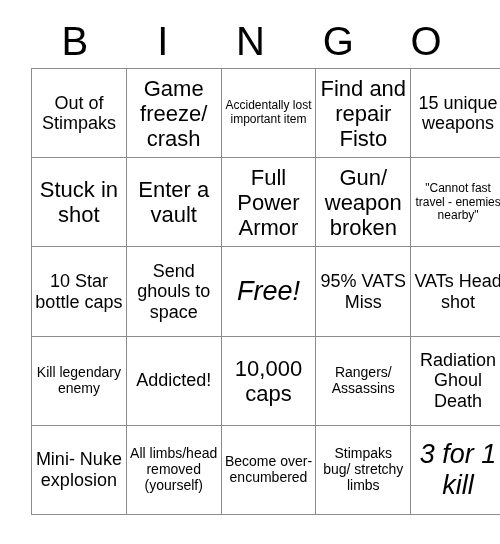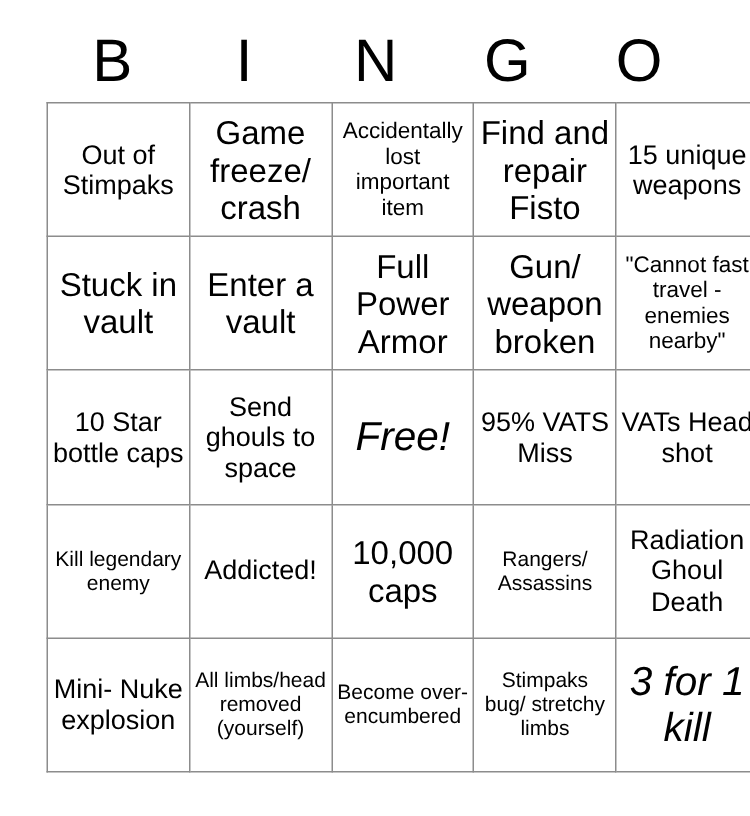--- a/index.html
+++ b/index.html
@@ -68,21 +68,21 @@
     word-wrap: break-word;
     overflow-wrap: break-word;
     hyphens: none;
   }
 
   
   .fs-xl   { font-size: 27px; font-style: italic; }
   .fs-lg   { font-size: 22px; }
   .fs-md   { font-size: 18px; }
   .fs-sm   { font-size: 14px; }
-  .fs-xs   { font-size: 15px; }
+  .fs-xs   { font-size: 12px; }
 </style>
 </head>
 <body style="background: rgb(255, 255, 255); color: rgb(0, 0, 0);">
 
 <div id="bingo-card">
 
   <div id="bingo-header">
     <div class="header-cell">B</div>
     <div class="header-cell">I</div>
     <div class="header-cell">N</div>
@@ -93,21 +93,21 @@
   <table id="bingo-grid" style="border-color: rgb(140, 140, 140);">
     <tbody>
       <tr>
         <td class="bingo-cell fs-md" style="border-color: rgb(140, 140, 140);">Out of Stimpaks</td>
         <td class="bingo-cell fs-lg" style="border-color: rgb(140, 140, 140);">Game freeze/ crash</td>
         <td class="bingo-cell fs-xs" style="border-color: rgb(140, 140, 140);">Accidentally lost important item</td>
         <td class="bingo-cell fs-lg" style="border-color: rgb(140, 140, 140);">Find and repair Fisto</td>
         <td class="bingo-cell fs-md" style="border-color: rgb(140, 140, 140);">15 unique weapons</td>
       </tr>
       <tr>
-        <td class="bingo-cell fs-lg" style="border-color: rgb(140, 140, 140);">Stuck in vault</td>
+        <td class="bingo-cell fs-lg" style="border-color: rgb(140, 140, 140);">Stuck in shot</td>
         <td class="bingo-cell fs-lg" style="border-color: rgb(140, 140, 140);">Enter a vault</td>
         <td class="bingo-cell fs-lg" style="border-color: rgb(140, 140, 140);">Full Power Armor</td>
         <td class="bingo-cell fs-lg" style="border-color: rgb(140, 140, 140);">Gun/ weapon broken</td>
         <td class="bingo-cell fs-xs" style="border-color: rgb(140, 140, 140);">"Cannot fast travel - enemies nearby"</td>
       </tr>
       <tr>
         <td class="bingo-cell fs-md" style="border-color: rgb(140, 140, 140);">10 Star bottle caps</td>
         <td class="bingo-cell fs-md" style="border-color: rgb(140, 140, 140);">Send ghouls to space</td>
         <td class="bingo-cell fs-xl" style="border-color: rgb(140, 140, 140);">Free!</td>
         <td class="bingo-cell fs-md" style="border-color: rgb(140, 140, 140);">95% VATS Miss</td>

